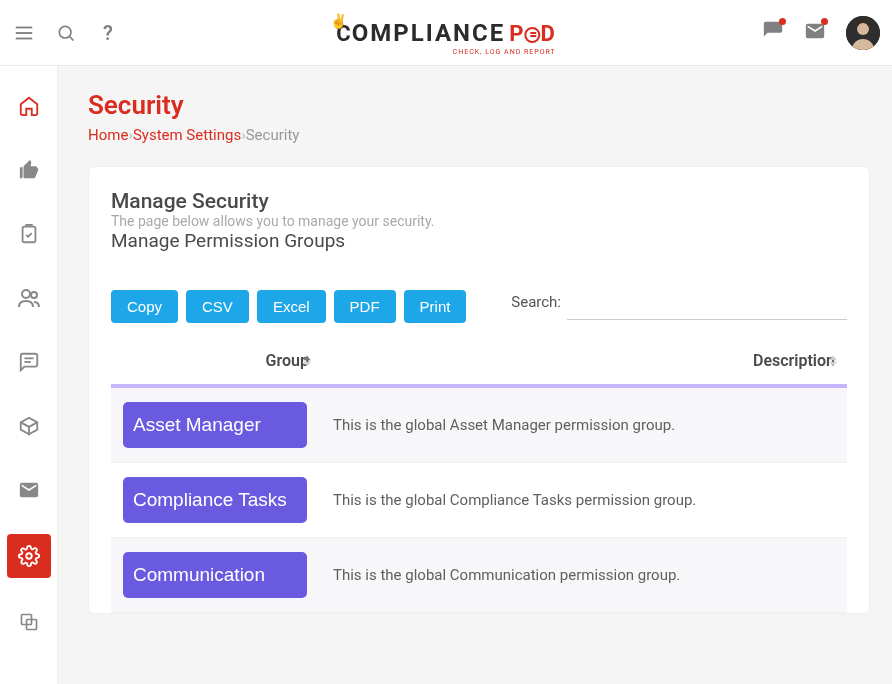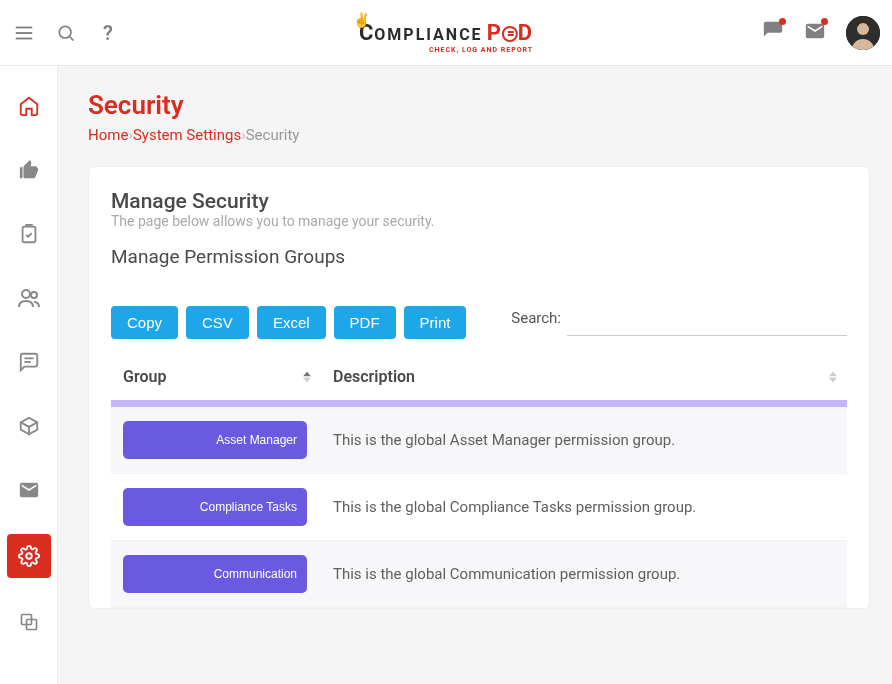--- a/index.html
+++ b/index.html
@@ -28,36 +28,36 @@
     display: flex; align-items: center; justify-content: center;
     color: #808080;
     cursor: pointer;
   }
   .topbar-center {
     position: absolute; left: 50%; transform: translateX(-50%);
     display: flex; align-items: center;
   }
   .logo { display: flex; align-items: baseline; font-weight: 700; letter-spacing: 1px; }
   .logo-c { color: #2b2b2b; font-size: 22px; position: relative; }
-  .logo-main { color: #2b2b2b; font-size: 16px; letter-spacing: 2px; }
+  .logo-main { color: #2b2b2b; font-size: 24px; letter-spacing: 2px; }
   .logo-p { color: #d92d20; font-size: 22px; margin-left: 4px; }
   .logo-o {
     display:inline-block; width:16px; height:16px; border:2px solid #d92d20;
     border-radius:50%; position:relative; top:2px;
   }
   .logo-o::after{
     content:""; position:absolute; left:4px; top:3px; width:6px; height:2px; background:#d92d20;
     box-shadow: 0 3px 0 #d92d20;
   }
   .logo-d { color: #d92d20; font-size: 22px; }
   .logo-hand {
     position:absolute; top:-8px; left:-6px; font-size:14px; color:#2b2b2b;
   }
   .logo-tag{
-    position:absolute; bottom:-9px; right:0; font-size:7px; letter-spacing:1px; color:#d92d20; font-weight:700;
+    position:absolute; bottom:-9px; right:0; font-size:7px; letter-spacing:1px; color:#d92d20; font-weight:400;
   }
   .topbar-right { margin-left:auto; display:flex; align-items:center; gap:20px; }
   .notif-dot{
     position:absolute; top:-2px; right:-2px; width:7px; height:7px; background:#d92d20; border-radius:50%;
   }
   .icon-wrap{ position:relative; color:#808080; cursor:pointer; }
   .avatar {
     width:34px; height:34px; border-radius:50%; overflow:hidden; cursor:pointer;
     background:#333;
   }
@@ -87,52 +87,52 @@
   .breadcrumb { display:flex; align-items:center; font-size:15px; margin-bottom:22px; }
   .breadcrumb a { color:#d92d20; text-decoration:none; cursor:pointer; }
   .breadcrumb .sep { color:#bbb; }
   .breadcrumb .current { color:#999; }
 
   .card {
     background:#fff; border:1px solid #eee; border-radius:6px;
     padding: 22px 22px 0 22px;
   }
   .card-title { font-size:21px; font-weight:500; color:#4a4a4a; }
-  .card-sub { font-size:14px; color:#a9a9a9; margin-bottom:16px; }
+  .card-sub { font-size:14px; color:#a9a9a9; }
   .section-title { font-size:19px; font-weight:400; color:#4a4a4a; margin-bottom:38px; }
 
   .toolbar-row { display:flex; align-items:center; gap:8px; margin-bottom:14px;margin-top:24px; }
   .btn-export {
     background:#1ea7e8; color:#fff; border:none; border-radius:4px;
     padding:8px 16px; font-size:15px; cursor:pointer;
   }
   .search-wrap { margin-left:auto; display:flex; align-items:flex-start; gap:6px; font-size:15px; color:#555;}
   .search-input {
     border:none; border-bottom:1px solid #ccc; outline:none;
     width:280px; font-size:14px; padding:5px 2px; background:transparent;
   }
 
   table.data { width:100%; border-collapse:collapse; }
   table.data thead th {
-    text-align:left; font-size:16px; font-weight:600; color:#4a4a4a;
-    padding:14px 12px; border-bottom:7px solid #c4b5fd; position:relative;
+    text-align:right; font-size:16px; font-weight:600; color:#4a4a4a;
+    padding:14px 12px; border-bottom:4px solid #c4b5fd; position:relative;
   }
   .sort-carets {
     position:absolute; right:10px; top:50%; transform:translateY(-50%);
     display:flex; flex-direction:column; gap:1px; color:#ccc;
   }
   .sort-carets .up.active { color:#777; }
   table.data tbody td {
     padding:14px 12px; font-size:15px; color:#606060;
     border-bottom:1px solid #f2f2f2;
   }
   table.data tbody tr:nth-child(odd) td { background:#f7f7f9; }
   .group-btn {
     background:#6a5ae0; color:#fff; border:none; border-radius:5px;
-    width:184px; padding:12px 10px; font-size:12px; cursor:pointer; text-align:right;
+    width:184px; padding:12px 10px; font-size:19px; cursor:pointer; text-align:left;
     display:inline-block;
   }
   .col-group { width:210px; }
 
 </style>
 </head>
 <body>
 
 <div class="topbar">
   <div class="topbar-left">

